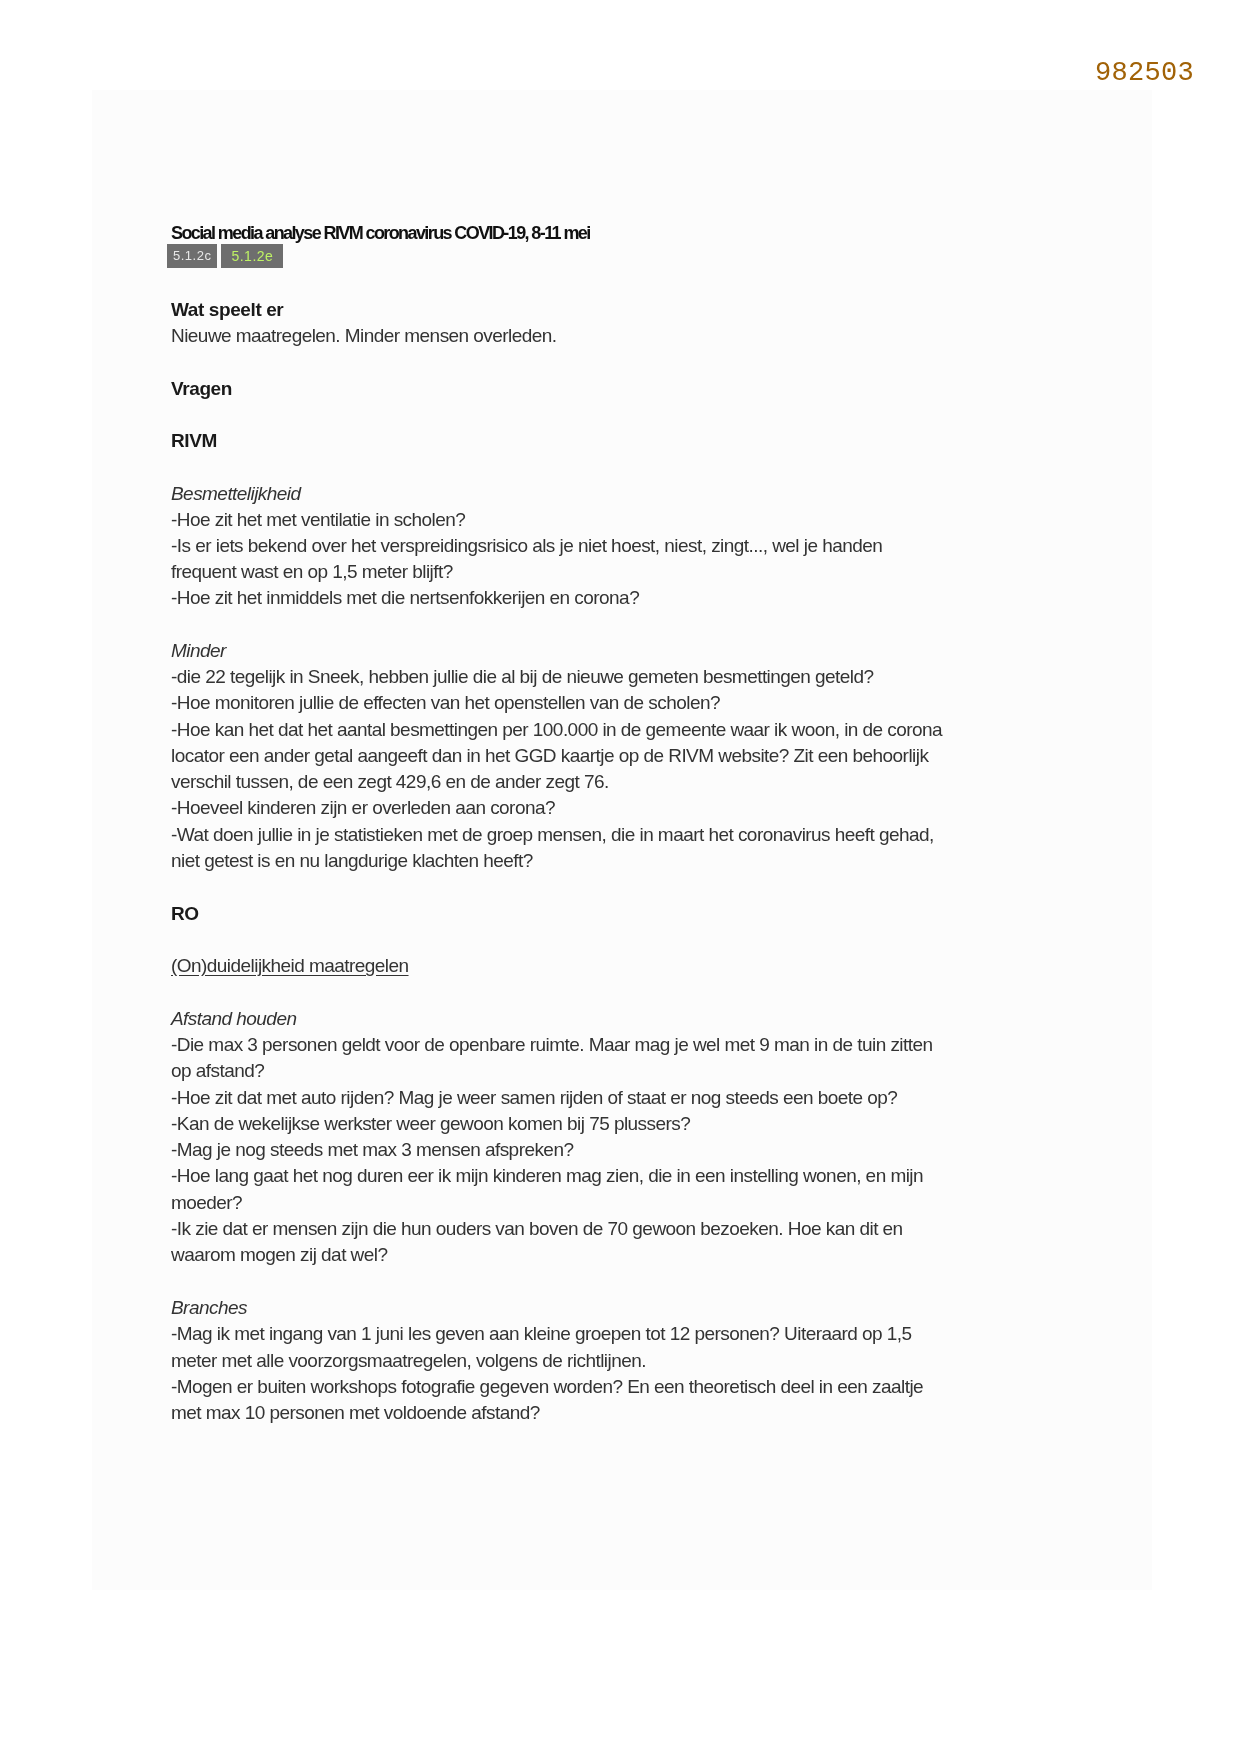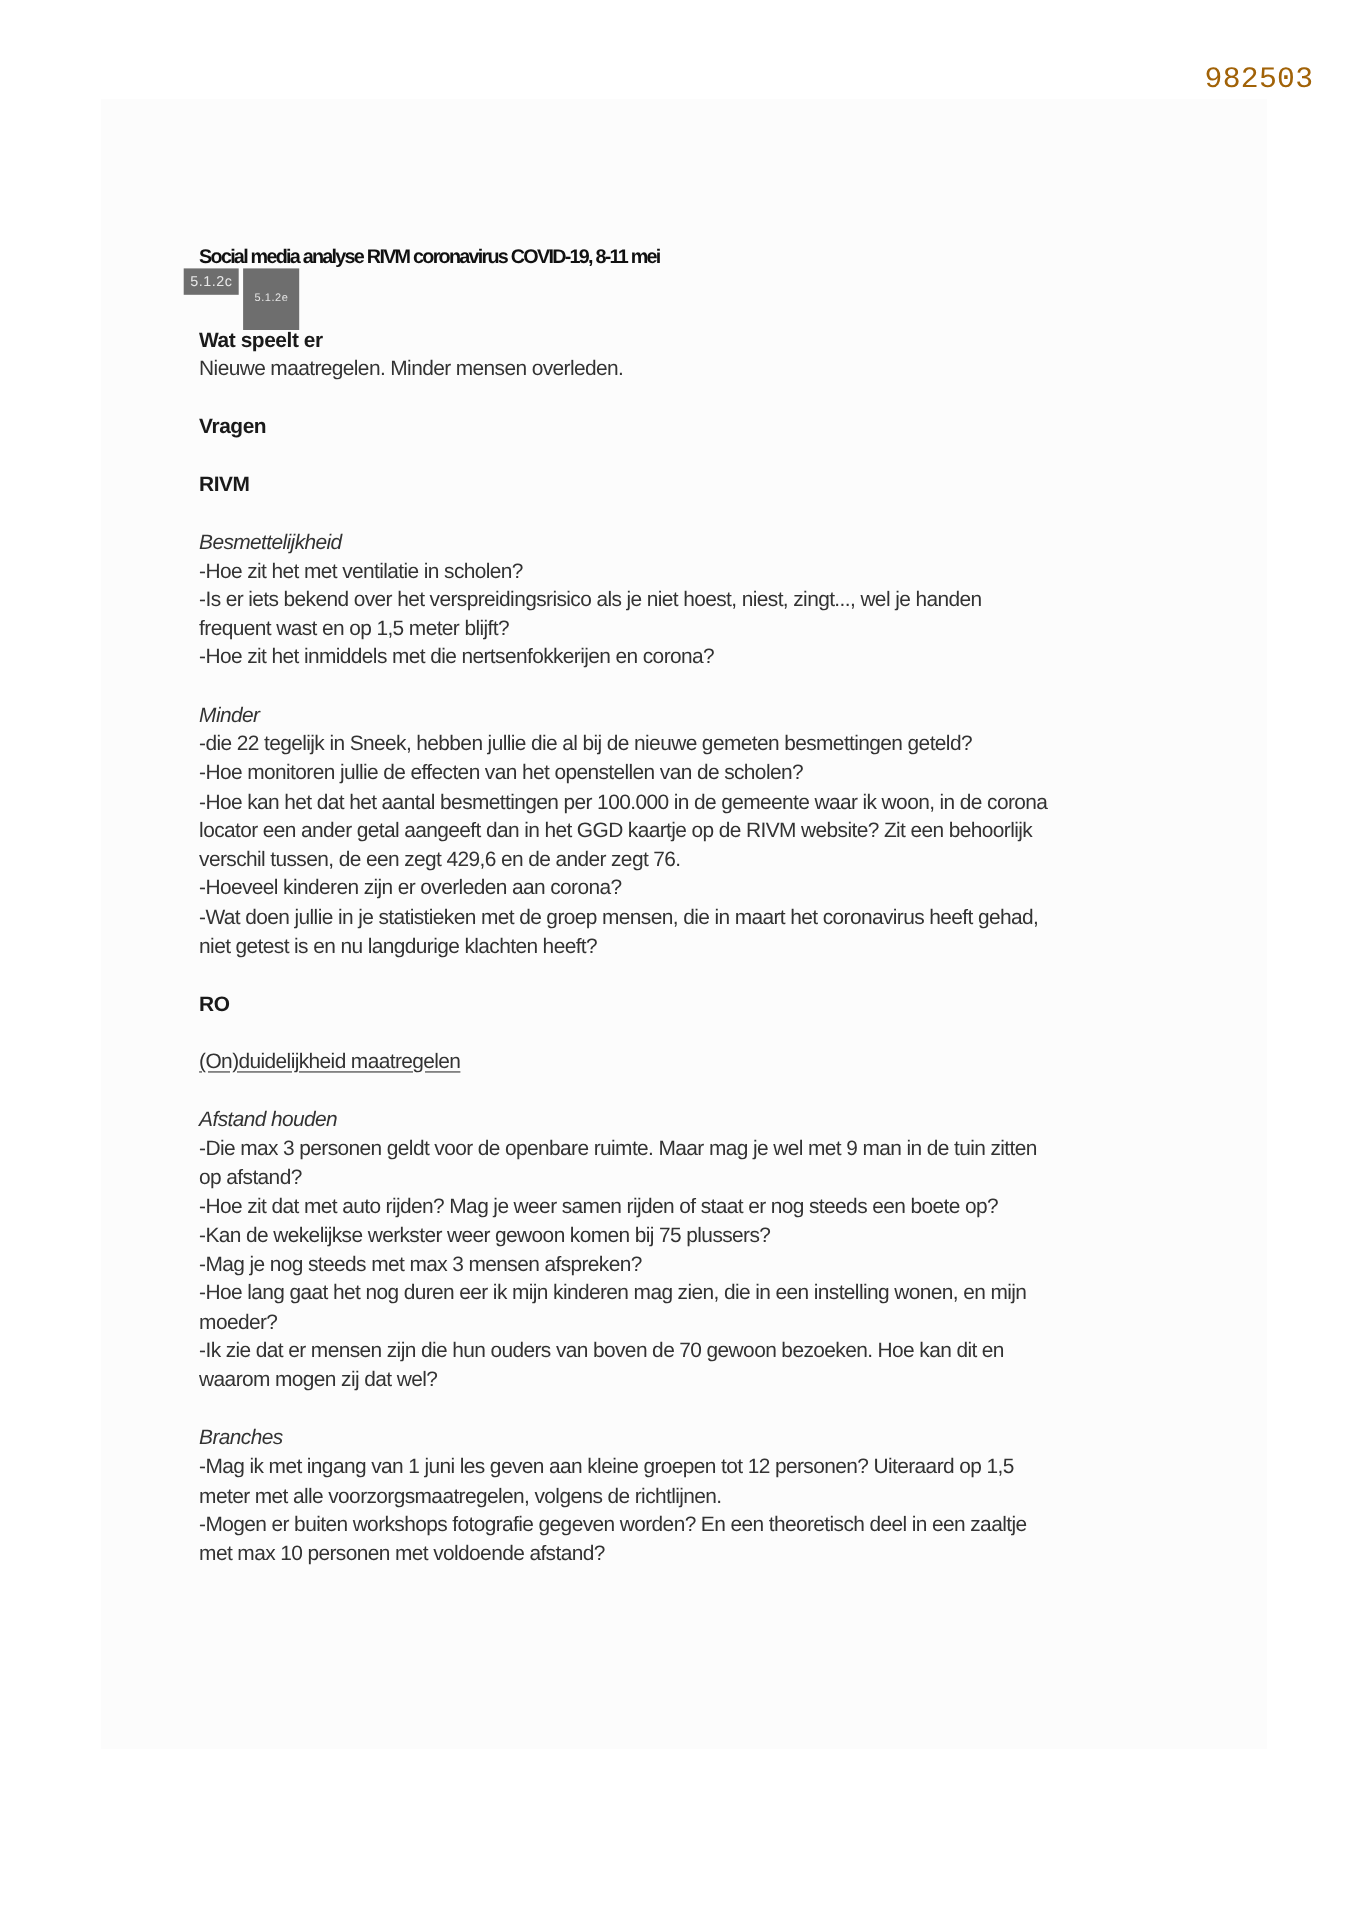--- a/index.html
+++ b/index.html
@@ -12,34 +12,34 @@
     background: #fcfcfc;
   }
   .doc-number {
     position: absolute; left: 1095px; top: 58px;
     font-family: Liberation Mono, monospace; font-size: 27px; color: #a16207; letter-spacing: 0.3px;
   }
   .content {
     position: absolute; left: 167px; top: 0; width: 900px;
   }
   .line {
-    position: absolute; left: 14px; white-space: nowrap;
+    position: absolute; left: 4px; white-space: nowrap;
     font-size: 19px; line-height: 26px; letter-spacing: -0.55px;
     transform-origin: left center; color: #333;
   }
   .title { font-weight: bold; font-size: 18px; letter-spacing: -1.6px; color: #111; }
   .bold { font-weight: bold; color: #1a1a1a; letter-spacing: -0.4px; text-align: right; }
   .ital { font-style: italic; }
   .uline { text-decoration: underline; text-underline-offset: 3px; }
-  .badges { position: absolute; left: 0; top: 244px; display: flex; gap: 4px; }
+  .badges { position: absolute; left: 0; top: 244px; display: flex; gap: 4px; align-items: center; }
   .badge {
     background: #6e6e6e; color: #e8e8e8; font-size: 13px; height: 24px; line-height: 24px;
     padding: 0 6px; font-family: "Liberation Sans", sans-serif; letter-spacing: 0.5px;
   }
-  .badge.b2 { padding: 16px 10px; color: #e5e5e5; font-size: 10px; }
+  .badge.b2 { padding: 0 10px; color: #bef264; font-size: 14px; }
 </style>
 </head>
 <body>
 
 <div class="scan"></div>
 <div class="doc-number">982503</div>
 
 <div class="content">
   <div class="line title" style="top:220px">Social media analyse RIVM coronavirus COVID-19, 8-11  mei</div>
   <div class="badges">

